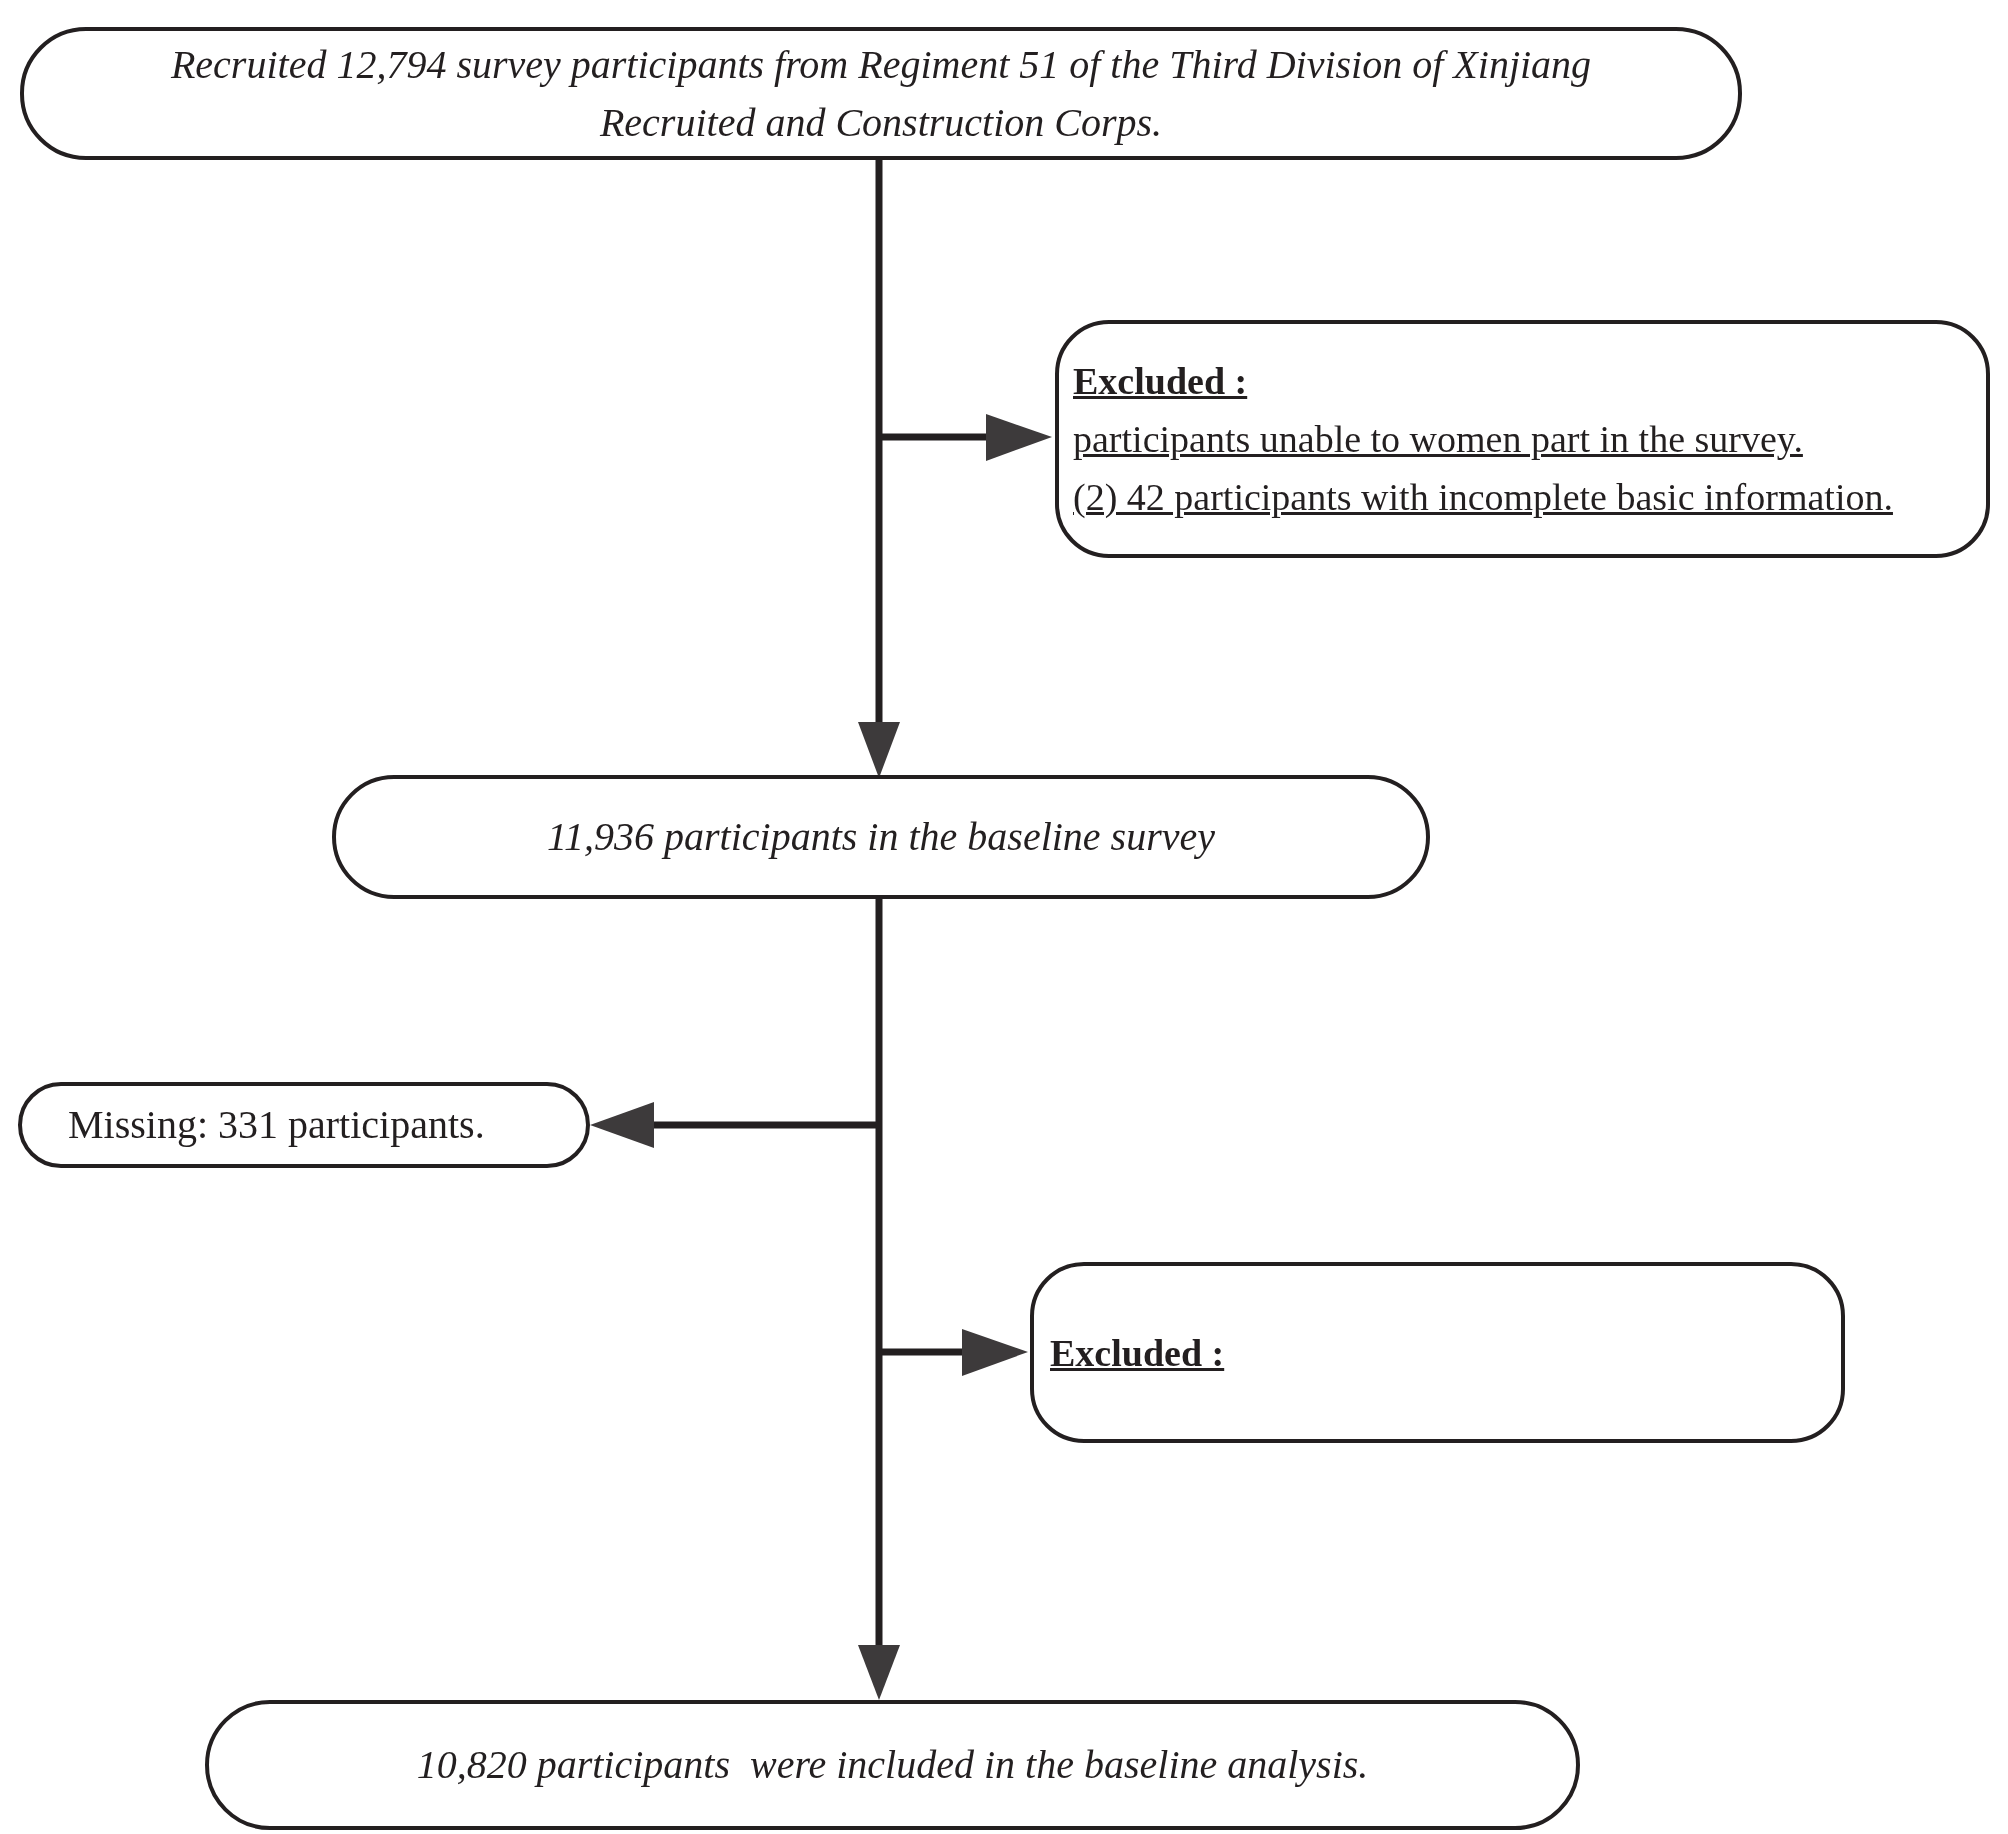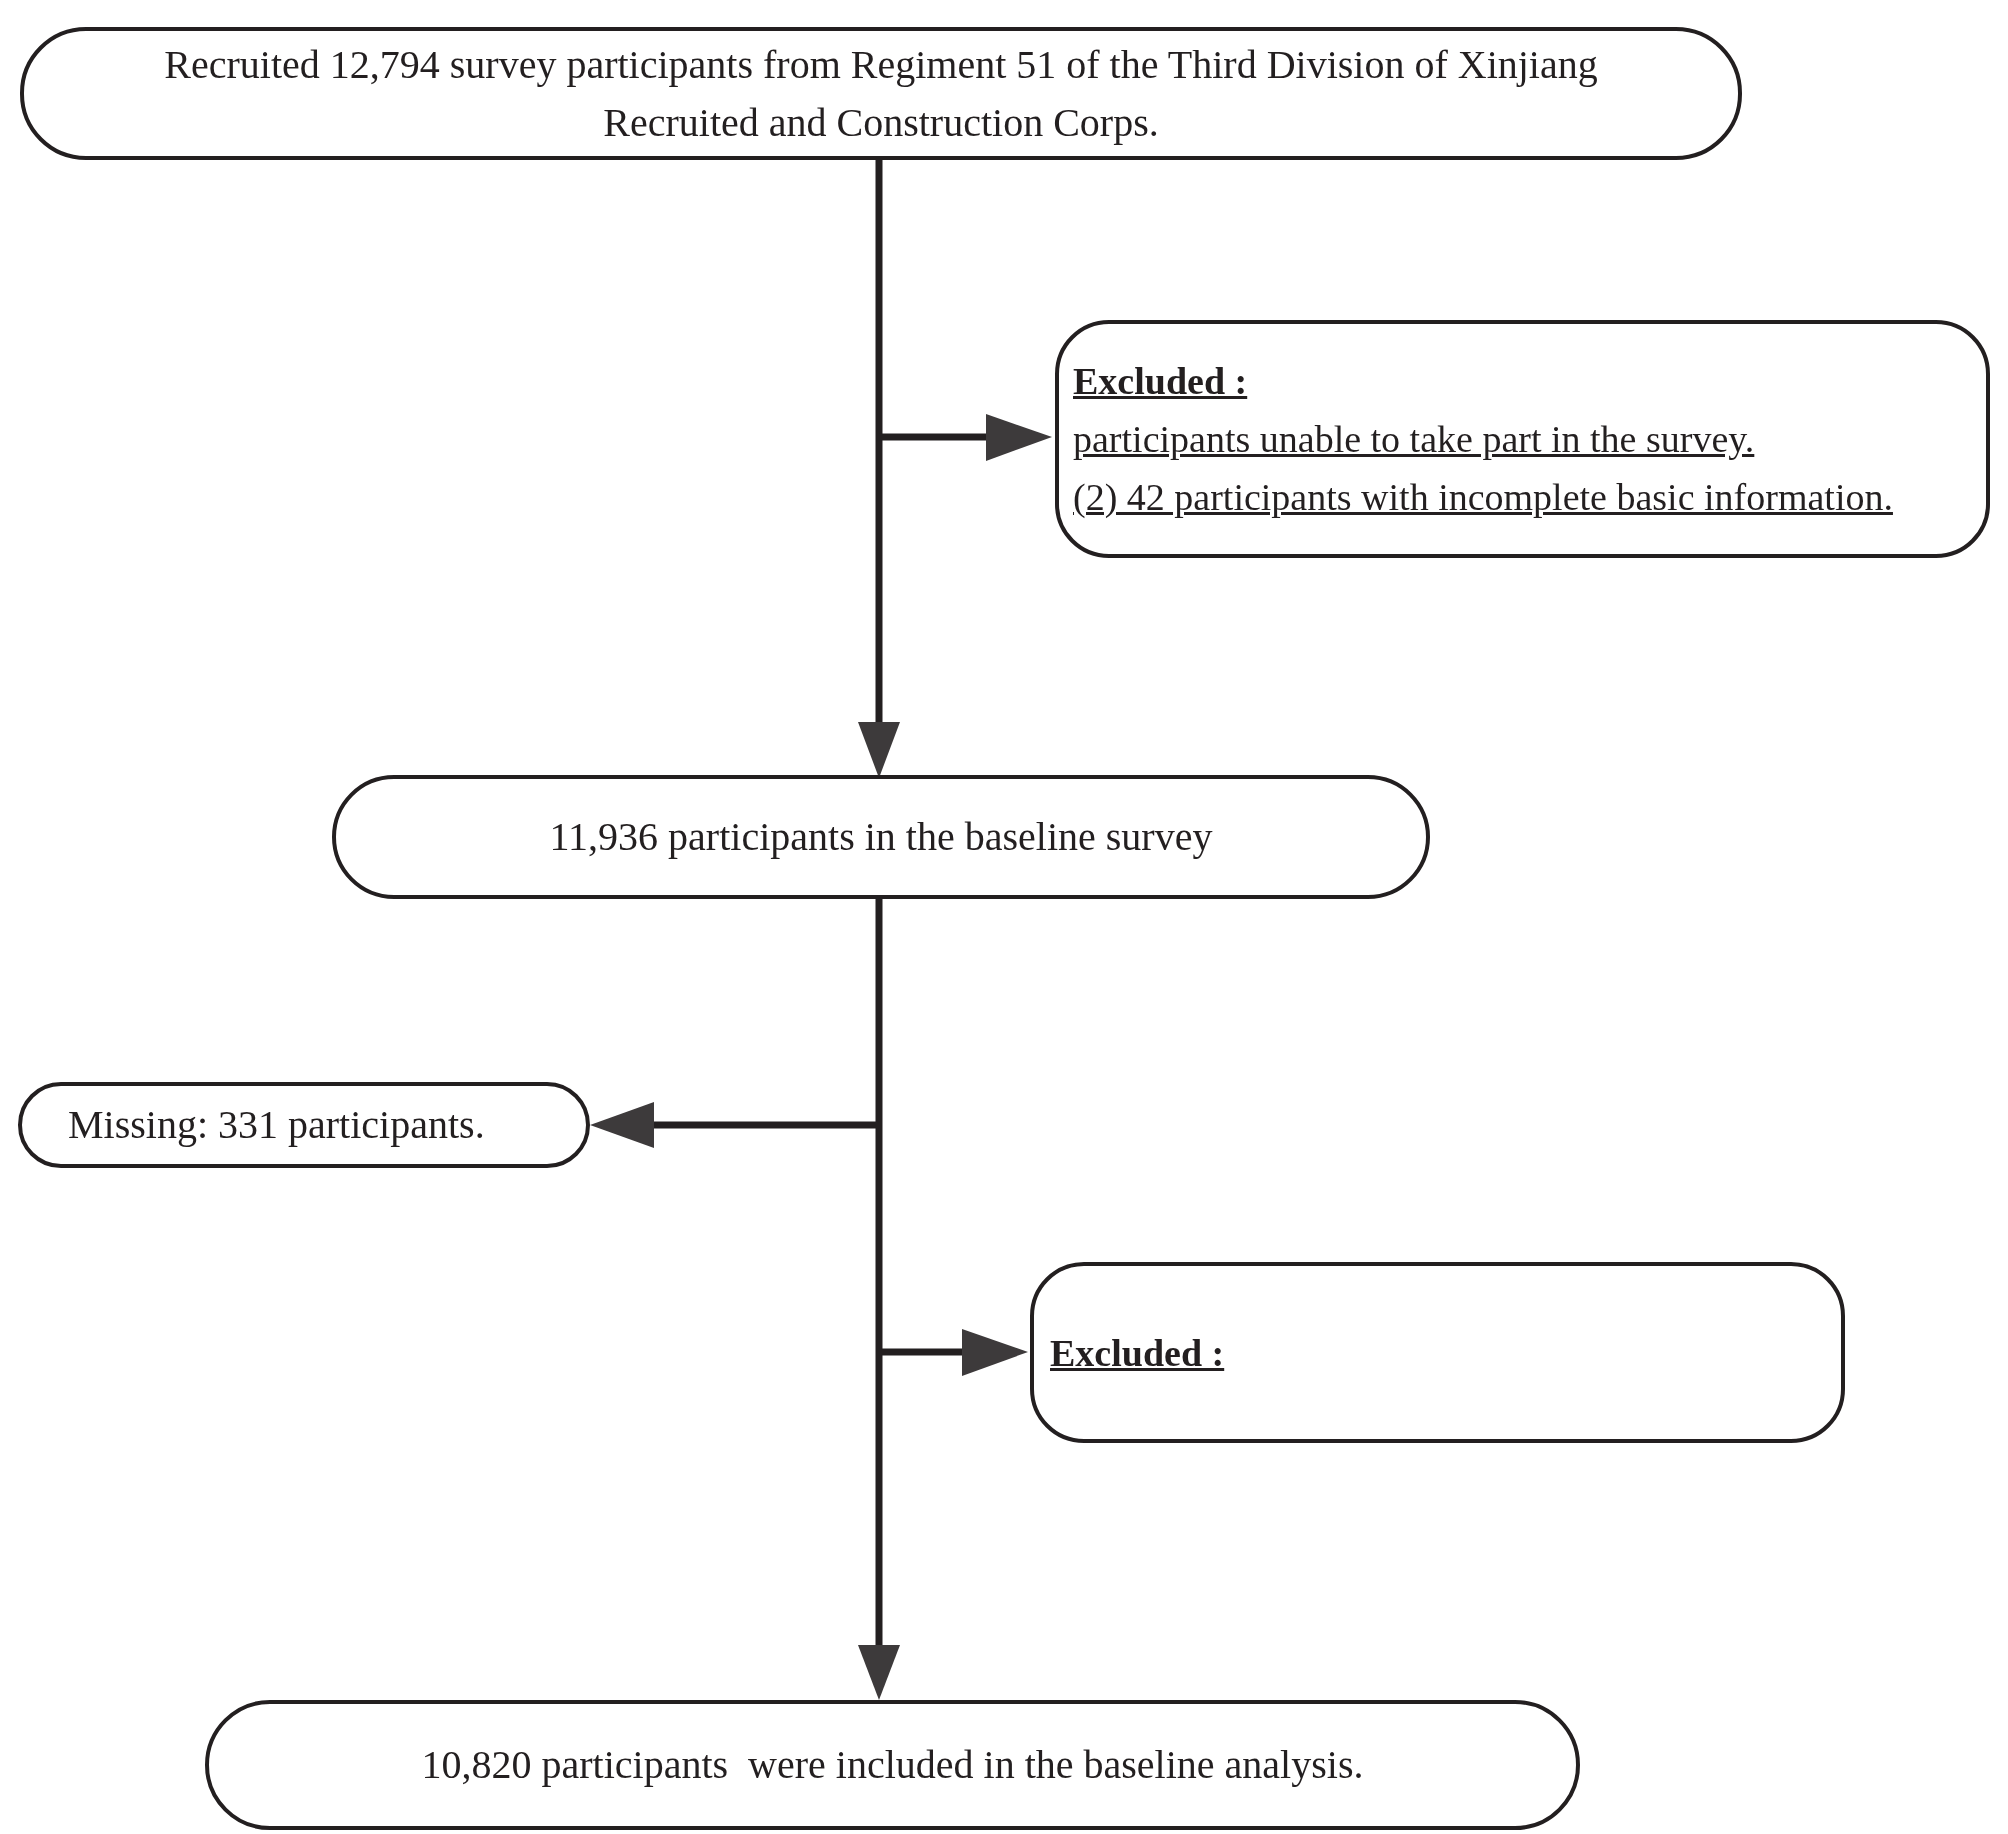--- a/index.html
+++ b/index.html
@@ -37,21 +37,21 @@
   }
   .node .line {
     display: block;
     white-space: pre-wrap;
   }
   
   .pill { border-radius: 66px; }
   .pill-sm { border-radius: 48px; justify-content: center; }
   .rounded { border-radius: 54px; text-decoration: underline; }
 
-  .center { text-align: center; }
+  .center { text-align: center; font-style: italic; }
   .left { text-align: left; }
 
   .t-main {
     font-size: 40px;
     line-height: 58px;
   }
   .t-excl {
     font-size: 38px;
     line-height: 58px;
   }
@@ -119,21 +119,21 @@
     <polygon points="1028,1352 962,1329 962,1376" fill="#3d3a3b"></polygon>
   </svg>
 
   <div id="node-recruited" class="node pill center t-main">
     <span class="line">Recruited 12,794 survey participants from Regiment 51 of the Third Division of Xinjiang</span>
     <span class="line">Recruited and Construction Corps.</span>
   </div>
 
   <div id="node-excluded-1" class="node rounded left t-excl">
     <span class="line bold-head">Excluded :</span>
-    <span class="line">participants unable to take part in the survey.</span>
+    <span class="line">participants unable to women part in the survey.</span>
     <span class="line">(2) 42 participants with incomplete basic information.</span>
   </div>
 
   <div id="node-baseline" class="node pill center t-main">
     <span class="line">11,936 participants in the baseline survey</span>
   </div>
 
   <div id="node-missing" class="node pill-sm left t-miss">
     <span class="line">Missing: 331 participants.</span>
   </div>

